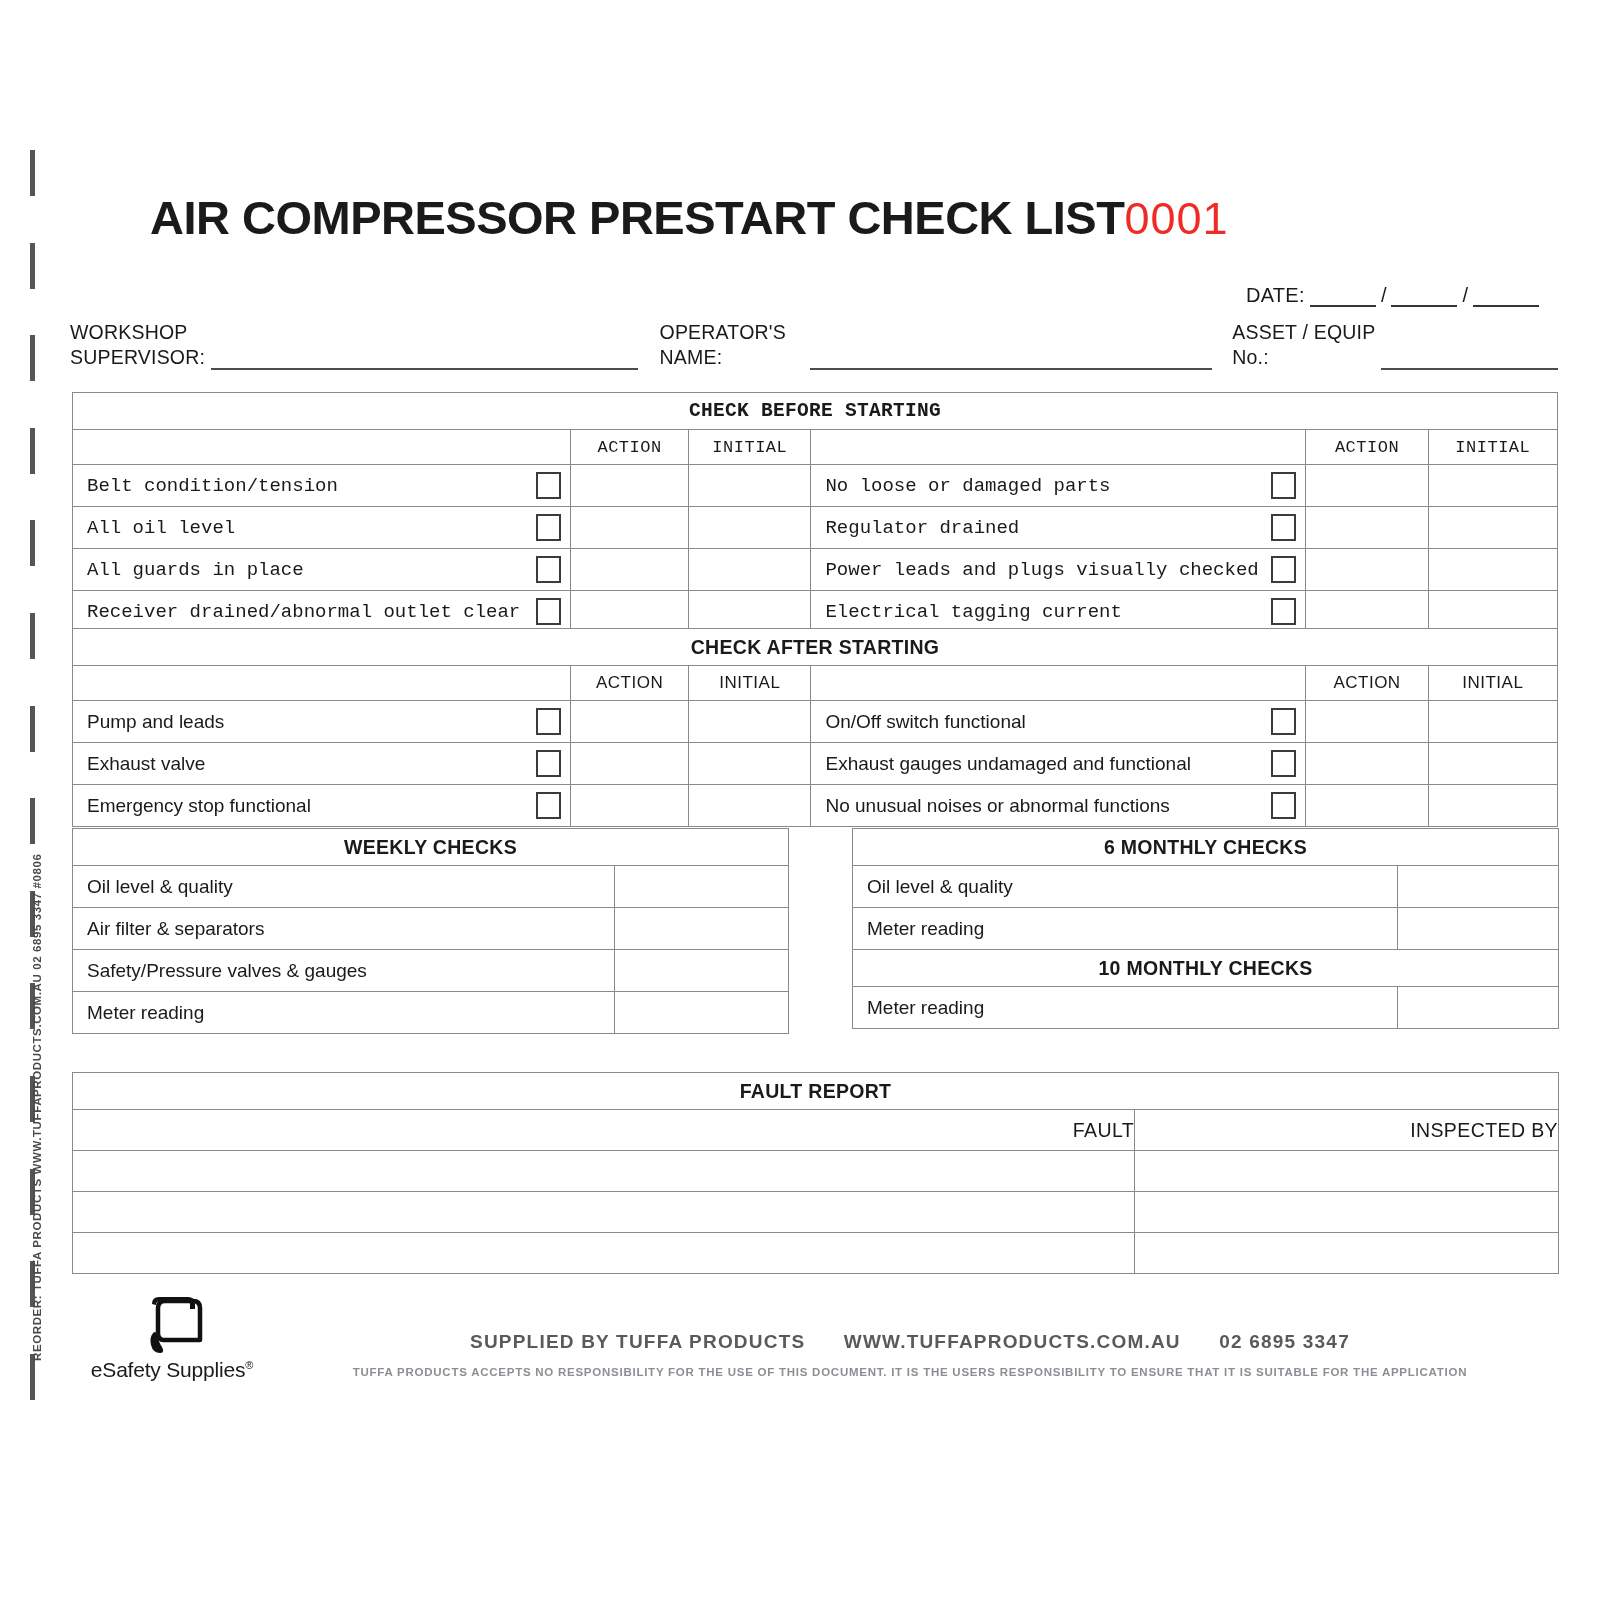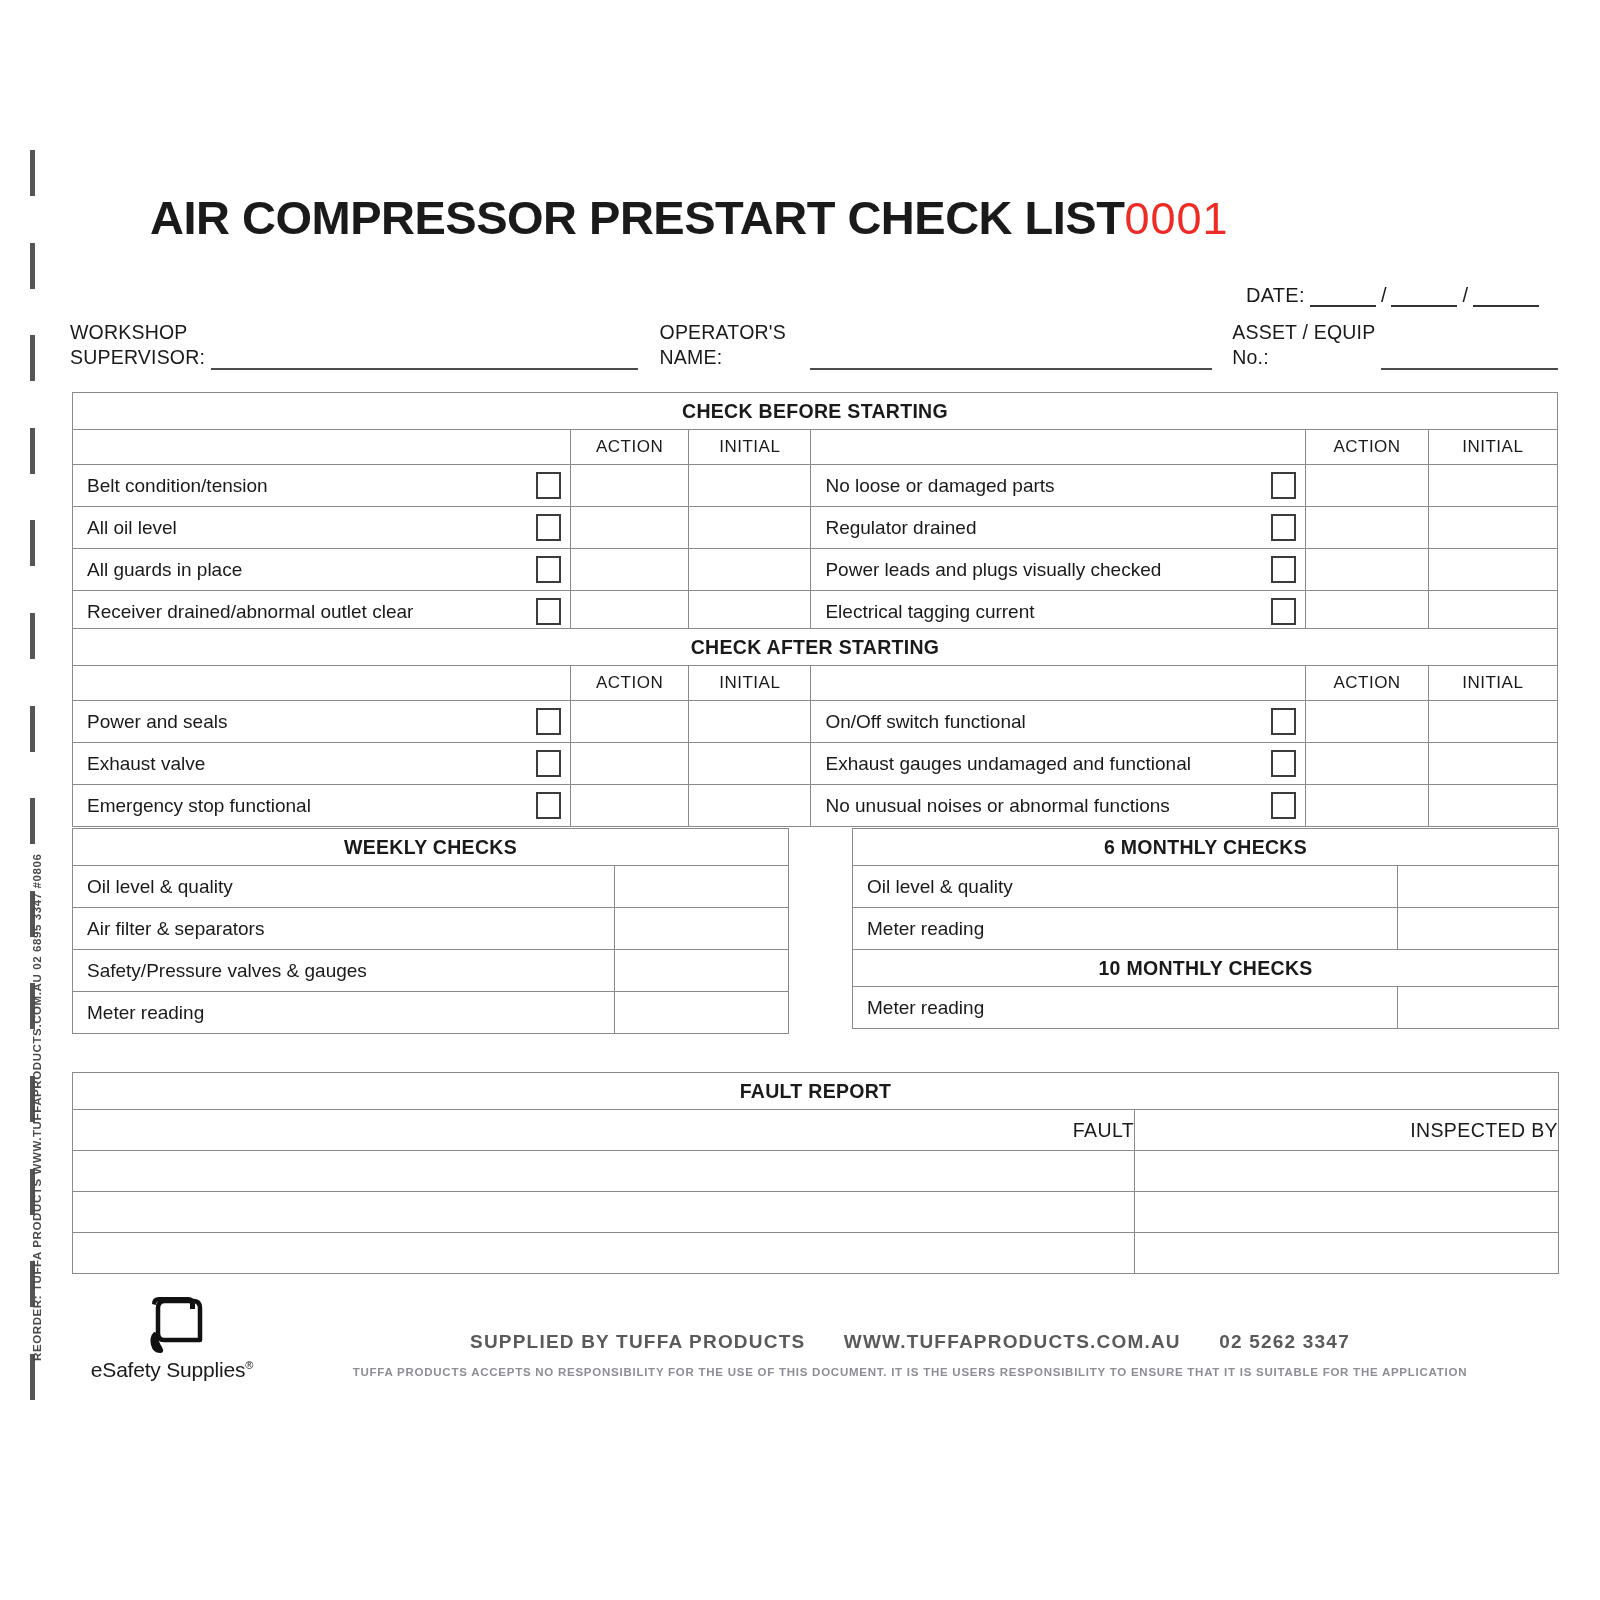--- a/index.html
+++ b/index.html
@@ -170,21 +170,21 @@
   .chkbox {
     display: inline-block;
     width: 21px;
     height: 23px;
     border: 2px solid #3b3b3b;
     background: #fff;
     vertical-align: middle;
   }
   .blank-cell { background: #fff; }
 
-  .tbl-before { position: absolute; left: 72px; top: 392px; width: 1486px; }
+  .tbl-before { position: absolute; left: 72px; top: 392px; width: 1486px; font-family: Liberation Mono, monospace; }
   .tbl-after  { position: absolute; left: 72px; top: 628px; width: 1486px; }
   .tbl-weekly { position: absolute; left: 72px; top: 828px; width: 716px; }
   .tbl-monthly{ position: absolute; left: 852px; top: 828px; width: 706px; }
   .tbl-fault  { position: absolute; left: 72px; top: 1072px; width: 1486px; }
 
   .tall-row td { height: 41px; }
   .fault-blank td { height: 40px; }
   .fault-head td { height: 40px; text-align: right; font-size: 19.5px; letter-spacing: 0.4px; }
 
   
@@ -388,21 +388,21 @@
         </tr>
         <tr>
           <td class="blank-cell" colspan="2"></td>
           <td class="col-head">ACTION</td>
           <td class="col-head">INITIAL</td>
           <td class="blank-cell" colspan="2"></td>
           <td class="col-head">ACTION</td>
           <td class="col-head">INITIAL</td>
         </tr>
         <tr class="tall-row">
-          <td class="item-cell">Power and seals</td>
+          <td class="item-cell">Pump and leads</td>
           <td class="chk-cell"><span class="chkbox"></span></td>
           <td></td>
           <td></td>
           <td class="item-cell">On/Off switch functional</td>
           <td class="chk-cell"><span class="chkbox"></span></td>
           <td></td>
           <td></td>
         </tr>
         <tr class="tall-row">
           <td class="item-cell">Exhaust valve</td>
@@ -524,17 +524,17 @@
         <path d="M20 16 Q20 9 27 9 L55 9 Q62 9 62 16 L62 48 L26 48 Q20 48 20 41 Z" fill="none" stroke="#111" stroke-width="4.5" stroke-linejoin="round"></path>
         <path d="M20 41 Q20 50 24 55 Q27 61 22 61 Q15 61 13 53 Q11 45 16 40 Z" fill="#111"></path>
       </svg>
     </div>
     <div class="logo-text"><span>eSafety Supplies</span><span class="logo-reg">®</span></div>
   </div>
 
   <div class="footer-line1">
     <span class="seg">SUPPLIED BY TUFFA PRODUCTS</span>
     <span class="seg">WWW.TUFFAPRODUCTS.COM.AU</span>
-    <span class="seg">02 5262 3347</span>
+    <span class="seg">02 6895 3347</span>
   </div>
   <div class="footer-line2">TUFFA PRODUCTS ACCEPTS NO RESPONSIBILITY FOR THE USE OF THIS DOCUMENT. IT IS THE USERS RESPONSIBILITY TO ENSURE THAT IT IS SUITABLE FOR THE APPLICATION</div>
 
 </div>
 
 </body></html>

